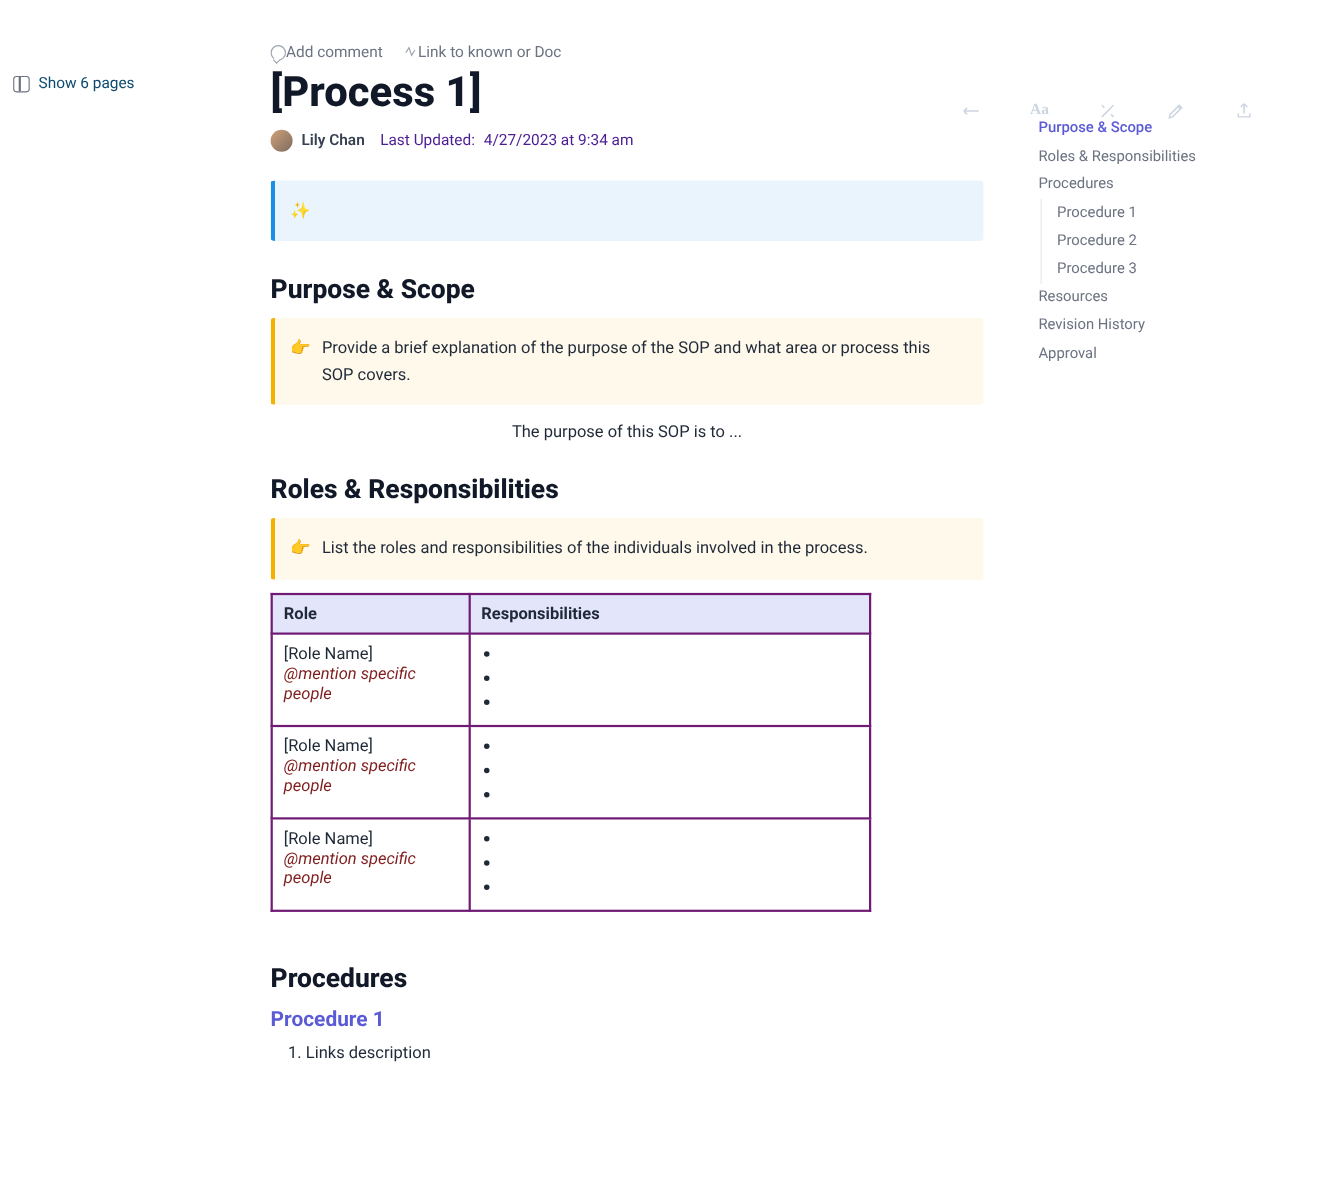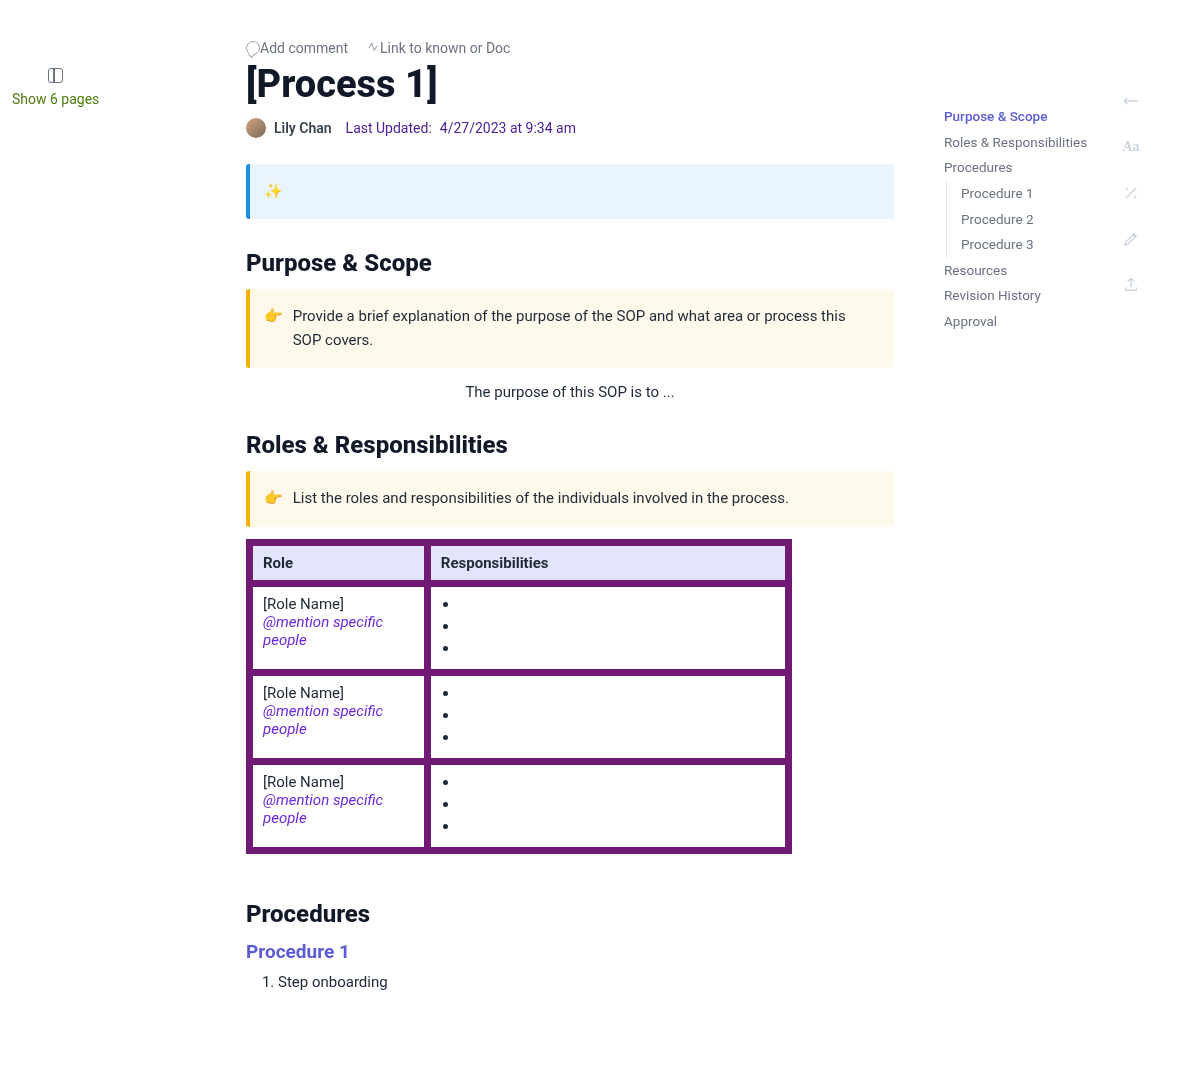--- a/index.html
+++ b/index.html
@@ -13,23 +13,22 @@
     overflow: hidden;
   }
   .top-left-toggle {
     position: absolute;
     top: 68px;
     left: 12px;
     display: flex;
     align-items: center;
     gap: 8px;
     font-size: 14px;
-    color: #4d7c0f;
+    color: #0c4a6e;
     cursor: pointer;
-    flex-direction: column;
   }
   .panel-icon {
     width: 15px;
     height: 15px;
     border: 1.5px solid #6b7280;
     border-radius: 3px;
     position: relative;
   }
   .panel-icon::before {
     content: "";
@@ -140,31 +139,31 @@
 
   p.body { font-size: 15px; line-height: 1.7; margin: 2px 0; text-align: center; }
 
   table.roles {
     width: 546px;
     border-collapse: collapse;
     margin-top: 12px;
     font-size: 15px;
   }
   table.roles th, table.roles td {
-    border: 7px solid #701a75;
+    border: 2px solid #701a75;
     padding: 8px 10px;
     text-align: left;
     vertical-align: top;
   }
   table.roles th {
     background: #e3e6fb;
     font-weight: 700;
   }
   table.roles td .rolename { display:block; }
-  table.roles td em { color:#6d28d9; font-style: italic; }
+  table.roles td em { color:#7f1d1d; font-style: italic; }
   table.roles ul { list-style: disc; padding-left: 18px; }
   table.roles ul li { height: 22px; }
 
   ol.steps { padding-left: 32px; font-size: 15px; }
   ol.steps li { padding: 2px 0; }
 
   
   .outline {
     position: absolute;
     top: 104px;
@@ -177,22 +176,22 @@
   .outline .item { cursor: pointer; }
   .outline .item.active { color: #5b5bd6; font-weight: 500; }
   .outline .sub { padding-left: 14px; border-left: 1px solid #e5e7eb; margin-left:2px;}
 
   
   .side-tools {
     position: absolute;
     top: 92px;
     right: 60px;
     display: flex;
-    flex-direction: column;
-    gap: 28px;
+    flex-direction: row;
+    gap: 44px;
     align-items: center;
     color: #cbd5e1;
   }
   .side-tools .tool { width: 18px; height: 18px; cursor: pointer; display:flex; align-items:center; justify-content:center;}
   .side-tools svg { stroke:#cbd5e1; stroke-width:1.8; fill:none; width:18px; height:18px;}
   .aa-icon { font-size: 14px; font-weight:600; color:#cbd5e1; font-family: Georgia, serif;}
 </style>
 </head>
 <body>
 
@@ -289,21 +288,21 @@
               <li></li>
             </ul>
           </td>
       </tr>
     </tbody>
   </table>
 
   <h2 class="section" style="margin-top:46px;">Procedures</h2>
   <h3 class="subsection link">Procedure 1</h3>
   <ol class="steps">
-    <li>Step onboarding</li>
+    <li>Links description</li>
   </ol>
 
 </div>
 
 <div class="outline">
   <div class="item active">Purpose &amp; Scope</div>
   <div class="item">Roles &amp; Responsibilities</div>
   <div class="item">Procedures</div>
   <div class="sub">
     <div class="item">Procedure 1</div>

